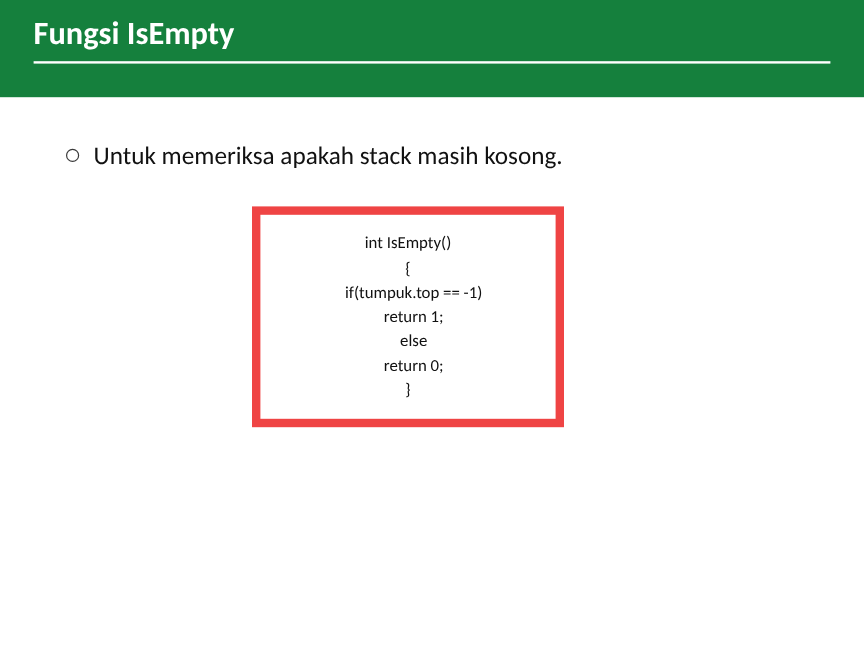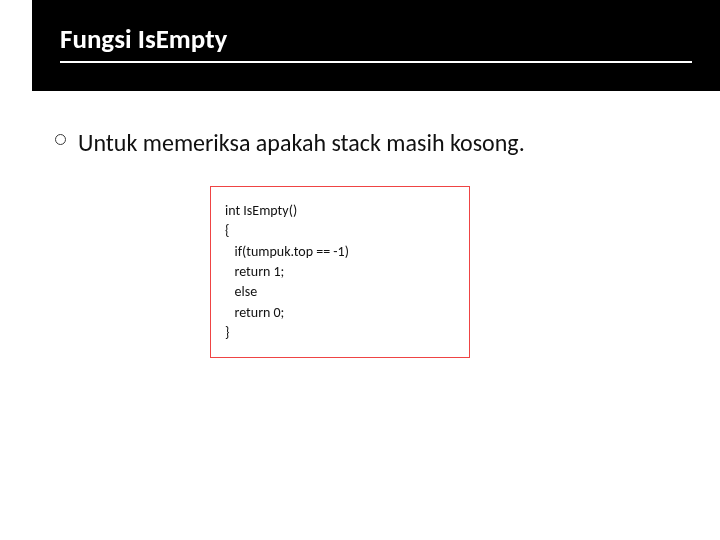--- a/index.html
+++ b/index.html
@@ -4,23 +4,22 @@
 <style>
   * { margin: 0; padding: 0; box-sizing: border-box; }
   body {
     width: 720px;
     height: 540px;
     background: #fff;
     font-family: Calibri, "Segoe UI", sans-serif;
     overflow: hidden;
   }
   .header {
-    background: #000000;
-    padding: 22px 28px 28px 28px;
-    margin-left: 32px;
+    background: #15803d;
+    padding: 12px 28px 28px 28px;
   }
   .title {
     color: #fff;
     font-size: 27px;
     font-weight: bold;
   }
   .title-underline {
     border-bottom: 2px solid #fff;
     margin-top: 6px;
   }
@@ -40,35 +39,36 @@
     justify-content: center;
     margin-top: 7px;
   }
   .circle {
     width: 11px;
     height: 11px;
     border: 1.6px solid #3b3b3b;
     border-radius: 50%;
   }
   .bullet-text {
-    font-size: 24px;
+    font-size: 21px;
     line-height: 1.3;
     padding-left: 8px;
     color: #111;
   }
   .code-box {
     margin: 10px 0 0 160px;
     width: 260px;
-    border: 1px solid #ef4444;
+    border: 7px solid #ef4444;
     padding: 14px 14px;
     font-family: Calibri, "Segoe UI", sans-serif;
     font-size: 14px;
     line-height: 1.45;
     color: #111;
     white-space: pre;
+    text-align: center;
   }
 </style>
 </head>
 <body>
 
 <div class="header">
   <div class="title">Fungsi IsEmpty</div>
   <div class="title-underline"></div>
 </div>
 

